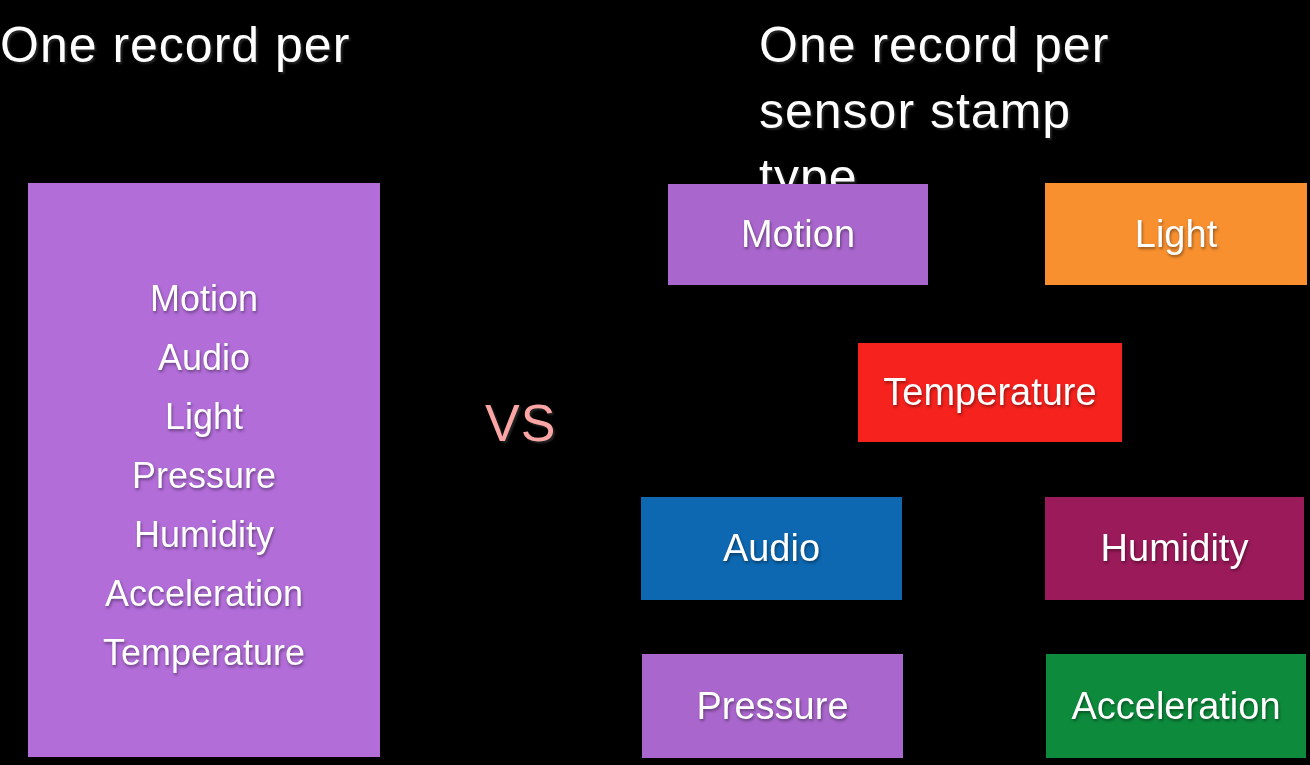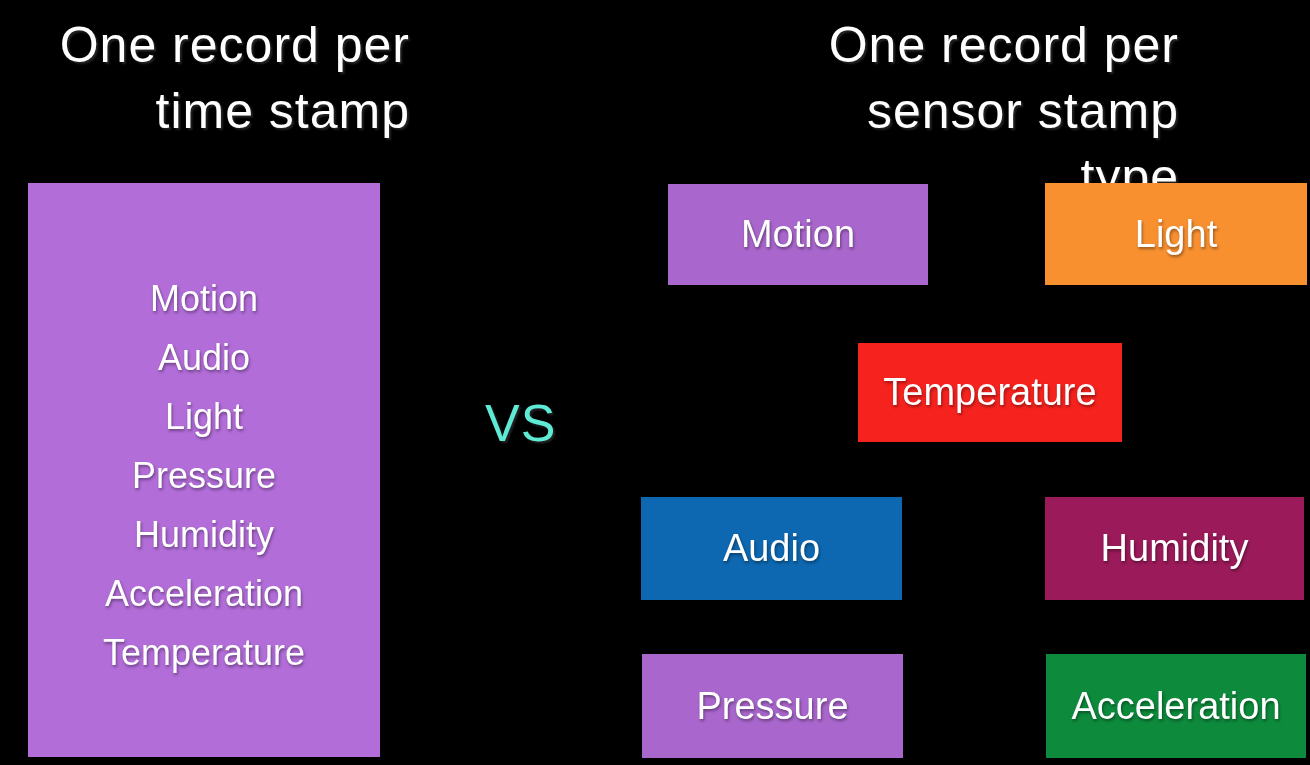--- a/index.html
+++ b/index.html
@@ -16,21 +16,21 @@
   }
   .slide {
     position: absolute;
     inset: 0;
   }
   .title {
     position: absolute;
     color: #ffffff;
     font-size: 50px;
     line-height: 66px;
-    text-align: right;
+    text-align: left;
     letter-spacing: 1px;
     text-shadow: 2px 2px 2px rgba(80,80,80,0.45);
   }
   .title-left {
     left: 0px;
     top: 12px;
     width: 410px;
   }
   .title-right {
     left: 759px;
@@ -54,21 +54,21 @@
     color: #ffffff;
     font-size: 36px;
     line-height: 59px;
     text-shadow: 1px 2px 3px rgba(0,0,0,0.4);
     white-space: nowrap;
   }
   .vs {
     position: absolute;
     left: 485px;
     top: 397px;
-    color: #5eead4;
+    color: #fca5a5;
     font-size: 52px;
     line-height: 1;
     letter-spacing: 1px;
     text-shadow: 2px 2px 2px rgba(80,80,80,0.45);
   }
   .sensor-box {
     position: absolute;
     display: flex;
     align-items: center;
     justify-content: center;
@@ -85,21 +85,20 @@
   .pos-pressure      { left: 642px;  top: 654px; width: 261px; height: 104px; }
   .pos-acceleration  { left: 1046px; top: 654px; width: 260px; height: 104px; }
 </style>
 </head>
 <body>
 
 <div class="slide">
 
   <div class="title title-left">
     <div>One record per</div>
-    <div>time stamp</div>
   </div>
 
   <div class="title title-right">
     <div>One record per</div>
     <div>sensor stamp type</div>
   </div>
 
   <div class="big-box" id="big-box" style="background: rgb(178, 109, 216);">
       <div class="item">Motion</div>
       <div class="item">Audio</div>

